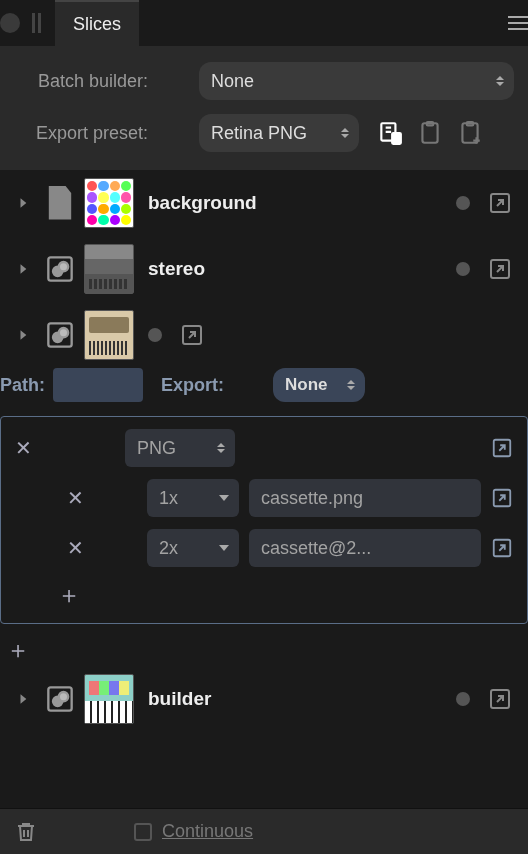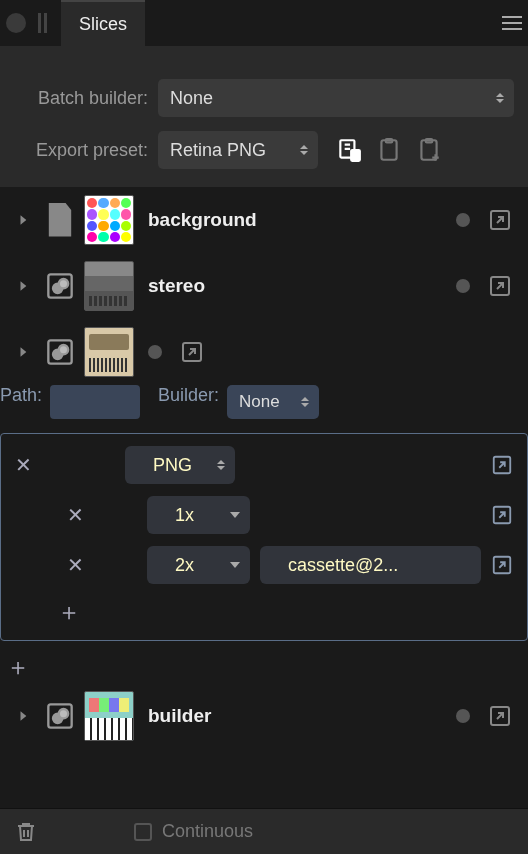--- a/index.html
+++ b/index.html
@@ -1,30 +1,30 @@
 <!DOCTYPE html>
 <html><head>
   <meta charset="utf-8">
   <style>
     * { box-sizing: border-box; margin: 0; padding: 0; font-family: -apple-system, BlinkMacSystemFont, "Segoe UI", sans-serif; }
     body { width: 528px; height: 854px; background: #1a1a1a; color: #ccc; overflow: hidden; }
 
-    .topbar { display: flex; align-items: center; height: 46px; padding: 0 6px; background: #1a1a1a; }
+    .topbar { display: flex; align-items: center; height: 46px; padding: 0 0; background: #1a1a1a; }
     .close-dot { width: 20px; height: 20px; border-radius: 50%; background: #3a3a3a; margin-right: 12px; }
     .grip { display: flex; gap: 3px; margin-right: 14px; }
     .grip span { width: 3px; height: 20px; background: #444; }
     .tab { padding: 12px 18px; background: #2a2a2a; font-size: 18px; color: #eee; border-top: 2px solid #444; height: 46px; display: flex; align-items: center; }
     .menu-icon { margin-left: auto; display: flex; flex-direction: column; gap: 4px; cursor: pointer; }
     .menu-icon span { width: 20px; height: 2px; background: #aaa; }
 
-    .controls { background: #2a2a2a; padding: 33px 14px 18px; }
+    .controls { background: #2a2a2a; padding: 16px 14px 18px; }
     .ctrl-row { display: flex; align-items: center; margin-bottom: 14px; }
     .ctrl-row:last-child { margin-bottom: 0; }
     .ctrl-label { color: #999; font-size: 18px; width: 144px; text-align: right; padding-right: 10px; }
-    .dropdown { flex: 1; height: 38px; background: #3a3a3a; border-radius: 5px; display: flex; align-items: center; padding: 0 12px; position: relative; color: #ddd; font-size: 18px; }
+    .dropdown { flex: 1; height: 38px; background: #3a3a3a; border-radius: 12px; display: flex; align-items: center; padding: 0 12px; position: relative; color: #ddd; font-size: 18px; margin-left: 41px; }
     .dropdown.short { flex: 0 0 160px; }
     .chev { position: absolute; right: 10px; display: flex; flex-direction: column; gap: 2px; }
     .chev::before, .chev::after { content: ""; width: 0; height: 0; border-left: 4px solid transparent; border-right: 4px solid transparent; }
     .chev::before { border-bottom: 4px solid #aaa; }
     .chev::after { border-top: 4px solid #aaa; }
     .tool-icons { display: flex; gap: 14px; margin-left: 18px; }
     .tool-icon { width: 26px; height: 26px; display: flex; align-items: center; justify-content: center; }
 
     .list { background: #1a1a1a; height: 680px; overflow-y: auto; position: relative; }
     .list::-webkit-scrollbar { width: 12px; }
@@ -63,43 +63,43 @@
     .thumb.keyboard { background: #8dd0c8; position: relative; display: flex; align-items: flex-end; }
     .thumb.keyboard::before { content: ""; position: absolute; top: 6px; left: 4px; right: 4px; height: 14px; background: linear-gradient(90deg,#e77 0 25%,#7e7 25% 50%,#77e 50% 75%,#ee7 75% 100%); }
     .thumb.keyboard::after { content: ""; position: absolute; bottom: 0; left: 0; right: 0; height: 22px; background: repeating-linear-gradient(90deg,#fff 0 5px,#222 5px 7px); }
     .slice-name { font-size: 19px; font-weight: 700; color: #eee; flex: 1; }
     .dot { width: 14px; height: 14px; border-radius: 50%; background: #555; margin-right: 18px; }
     .export-icon { width: 24px; height: 24px; }
 
     .slice.selected { background: #4a5d77; }
     .slice.selected + .expanded { background: #4a5d77; padding: 0 20px 22px 42px; }
 
-    .sub-row { display: flex; margin-bottom: 14px; }
+    .sub-row { display: flex; align-items: center; margin-bottom: 14px; font-weight: bold; }
     .sub-label { color: #8a9ab0; font-size: 18px; margin-right: 8px; }
     .text-input { height: 34px; background: #3a4558; border-radius: 4px; flex: 0 0 90px; margin-right: 18px; }
     .dropdown.mini { flex: 0 0 92px; height: 34px; background: #3a4558; font-size: 17px; }
 
     .format-block { border: 1px solid #5a6d87; border-radius: 4px; padding: 12px 14px; margin-top: 6px; }
     .fmt-row { display: flex; align-items: center; margin-bottom: 12px; gap: 10px; }
     .fmt-row:last-child { margin-bottom: 0; }
     .x-btn { width: 22px; font-size: 20px; color: #aab; cursor: pointer; margin-right: 6px; }
-    .fmt-dropdown { height: 38px; background: #31343b; border-radius: 6px; display: flex; align-items: center; padding: 0 28px; position: relative; color: #fef9c3; font-size: 18px; }
+    .fmt-dropdown { height: 38px; background: #31343b; border-radius: 6px; display: flex; align-items: center; padding: 0 12px; position: relative; color: #a3a3a3; font-size: 18px; }
     .fmt-dropdown .chev { right: 10px; }
     .fmt-dropdown.fmt { width: 110px; margin-left: 72px; }
-    .fmt-dropdown.scale { width: 103px; margin-left: 42px; }
+    .fmt-dropdown.scale { width: 92px; margin-left: 42px; }
     .fmt-dropdown.scale .schev { position: absolute; right: 10px; width: 0; height: 0; border-left: 5px solid transparent; border-right: 5px solid transparent; border-top: 6px solid #aaa; }
     .fmt-dropdown.fname { flex: 1; min-width: 0; overflow: hidden; white-space: nowrap; text-overflow: ellipsis; }
     .plus { font-size: 24px; color: #aab; margin-left: 42px; cursor: pointer; }
     .plus.outer { margin-left: 6px; margin-top: 10px; }
     .exp-ico { margin-left: auto; width: 22px; height: 22px; color: #8a9ab0; flex-shrink: 0; }
 
     .footer { position: absolute; bottom: 0; left: 0; right: 0; height: 46px; background: #2a2a2a; display: flex; align-items: center; padding: 0 14px; border-top: 1px solid #111; }
     .trash { width: 24px; height: 24px; }
     .checkbox { width: 18px; height: 18px; border: 2px solid #555; border-radius: 3px; margin-left: 96px; margin-right: 10px; }
-    .cont-label { color: #777; font-size: 18px; }
+    .cont-label { color: #777; font-size: 18px; text-decoration: underline; }
     .export-btn { margin-left: auto; height: 34px; padding: 0 16px; background: #3a3a3a; border-radius: 5px; display: flex; align-items: center; color: #ddd; font-size: 17px; }
   </style>
 </head>
 <body>
 
 <div class="topbar">
   <div class="close-dot"></div>
   <div class="grip">
       <span></span>
       <span></span>
@@ -230,21 +230,21 @@
     <div class="export-icon"><svg viewBox="0 0 24 24" fill="none" stroke="#888" stroke-width="2">
           <rect x="3" y="3" width="18" height="18" rx="2"></rect>
           <path d="M9 15l6-6M10 9h5v5"></path>
         </svg></div>
   </div>
 
   <div class="expanded">
     <div class="sub-row">
       <span class="sub-label">Path:</span>
       <div class="text-input"></div>
-      <span class="sub-label">Builder:</span>
+      <span class="sub-label">Export:</span>
       <div class="dropdown mini">
         <span>None</span>
         <span class="chev"></span>
       </div>
     </div>
     <div class="format-block">
       <div class="fmt-row">
         <span class="x-btn">✕</span>
         <div class="fmt-dropdown fmt">
           <span>PNG</span>
@@ -254,20 +254,23 @@
               <rect x="3" y="3" width="18" height="18" rx="2"></rect>
               <path d="M9 15l6-6M10 9h5v5"></path>
             </svg></div>
       </div>
       <div class="fmt-row">
         <span style="width:42px"></span>
         <span class="x-btn">✕</span>
         <div class="fmt-dropdown scale">
           <span>1x</span>
           <span class="schev"></span>
+        </div>
+        <div class="fmt-dropdown fname">
+          <span>cassette.png</span>
         </div>
         <div class="exp-ico"><svg viewBox="0 0 24 24" fill="none" stroke="#8a9ab0" stroke-width="2">
               <rect x="3" y="3" width="18" height="18" rx="2"></rect>
               <path d="M9 15l6-6M10 9h5v5"></path>
             </svg></div>
       </div>
       <div class="fmt-row">
         <span style="width:42px"></span>
         <span class="x-btn">✕</span>
         <div class="fmt-dropdown scale">

